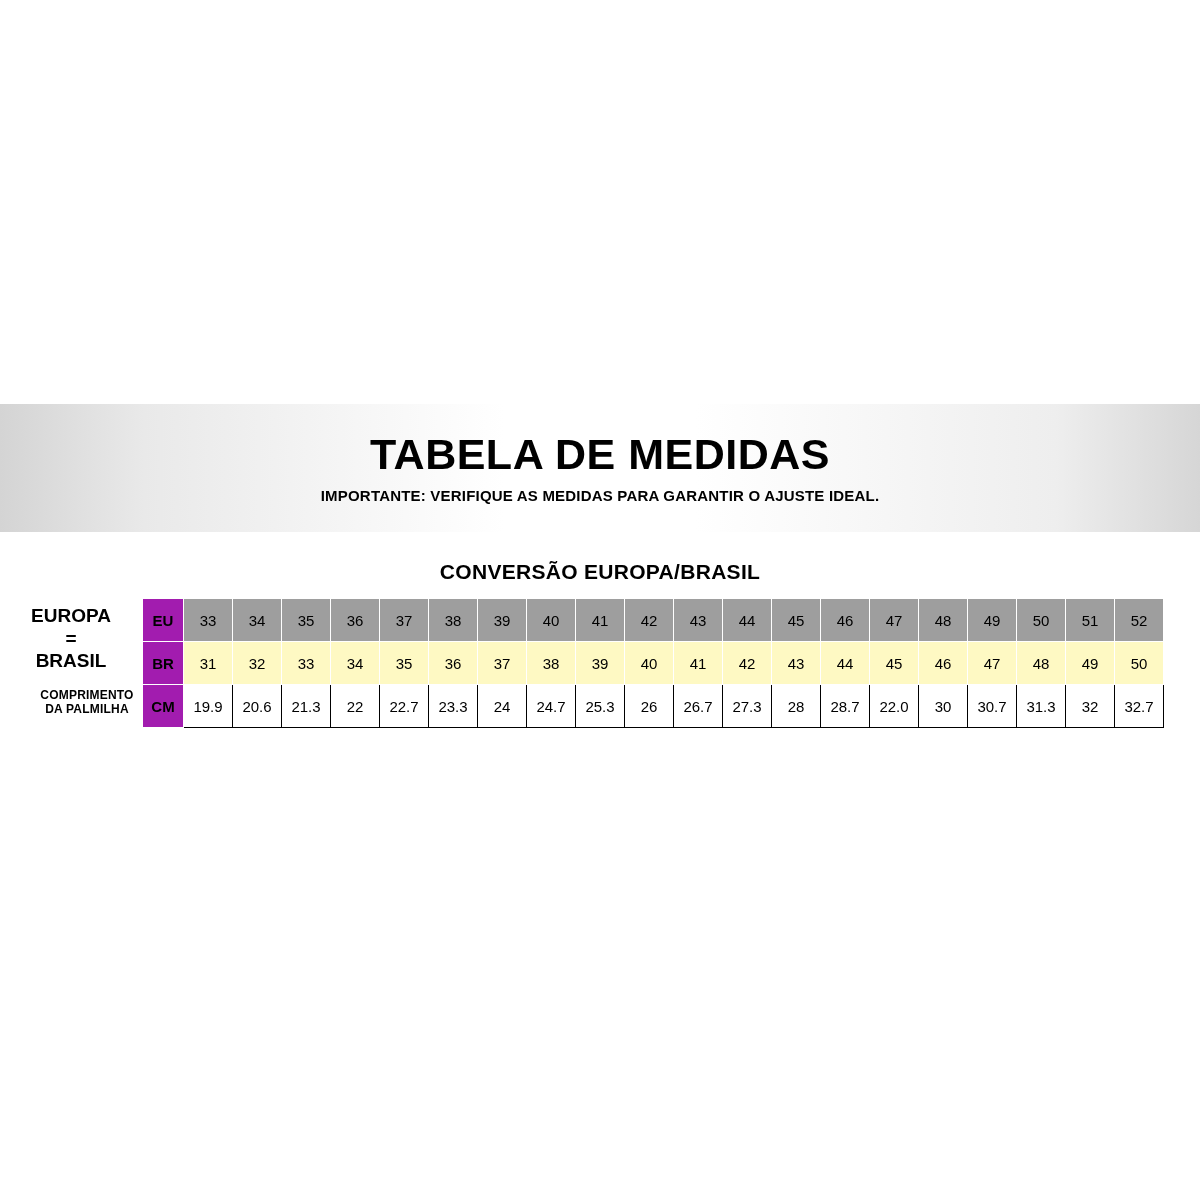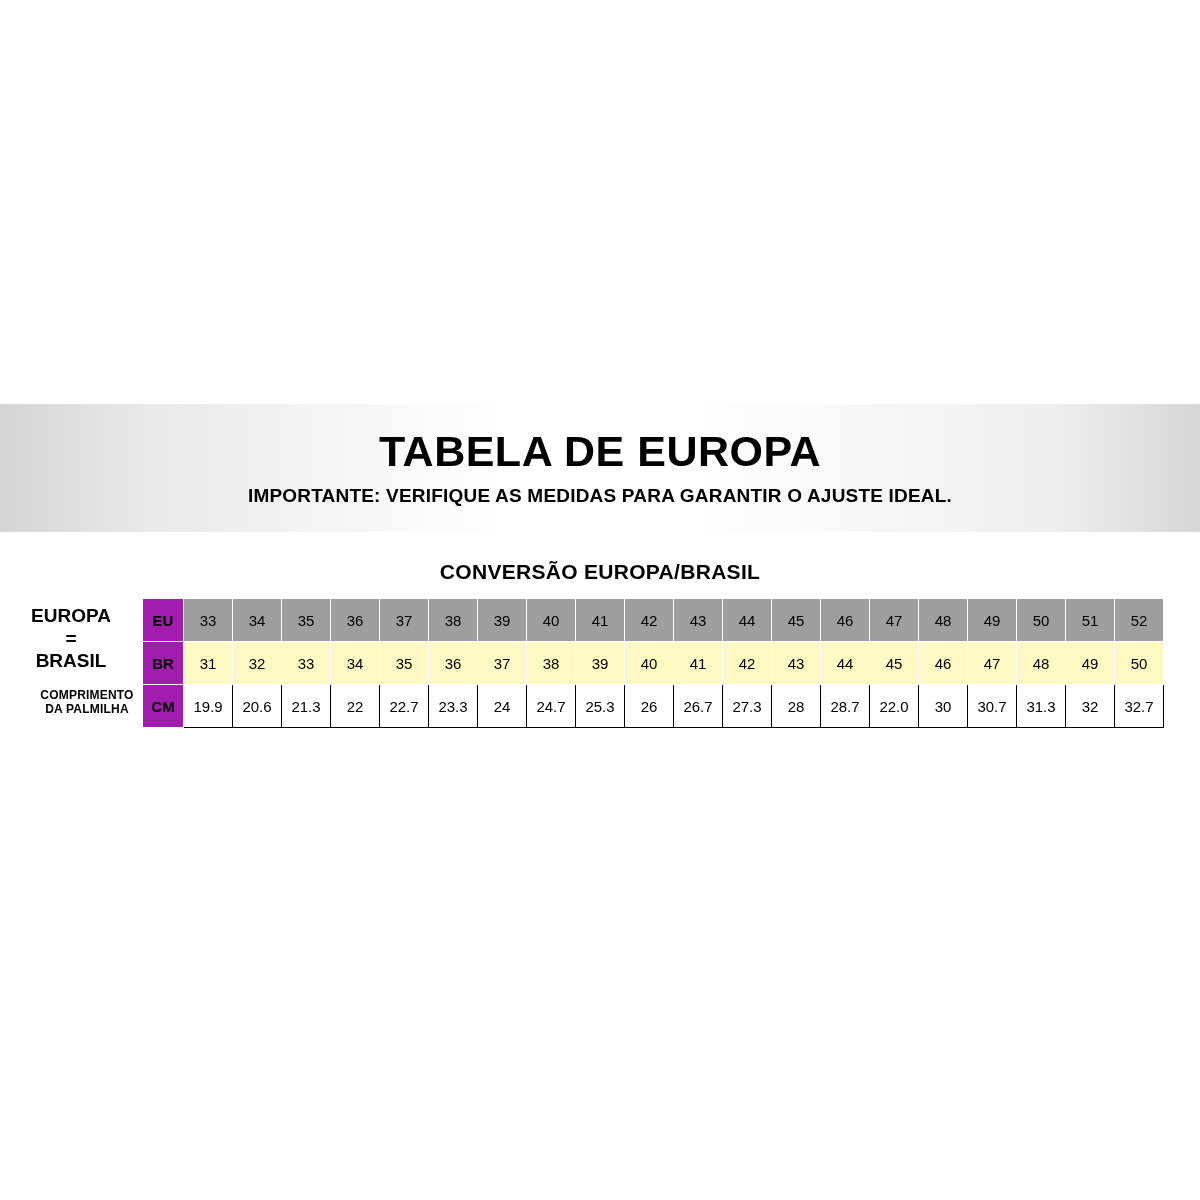--- a/index.html
+++ b/index.html
@@ -36,21 +36,21 @@
   .main-title {
     font-size: 43px;
     font-weight: bold;
     letter-spacing: 0.5px;
     line-height: 1.05;
     margin: 0 0 10px 0;
     text-align: center;
     color: #000;
   }
   .sub-title {
-    font-size: 19px;
+    font-size: 15px;
     font-weight: bold;
     letter-spacing: 0.2px;
     margin: 0;
     text-align: center;
     color: #000;
   }
   
   .content {
     position: absolute;
     left: 0;
@@ -150,21 +150,21 @@
     text-align: center;
     letter-spacing: 0.2px;
   }
 </style>
 </head>
 <body>
 
 <div class="page">
 
   <div class="header-band">
-    <div class="main-title">TABELA DE EUROPA</div>
+    <div class="main-title">TABELA DE MEDIDAS</div>
     <div class="sub-title">IMPORTANTE: VERIFIQUE AS MEDIDAS PARA GARANTIR O AJUSTE IDEAL.</div>
   </div>
 
   <div class="content">
 
     <div class="table-caption">CONVERSÃO EUROPA/BRASIL</div>
 
     <div class="side-labels">
       <div class="side-eu-br">
         <span>EUROPA</span>

